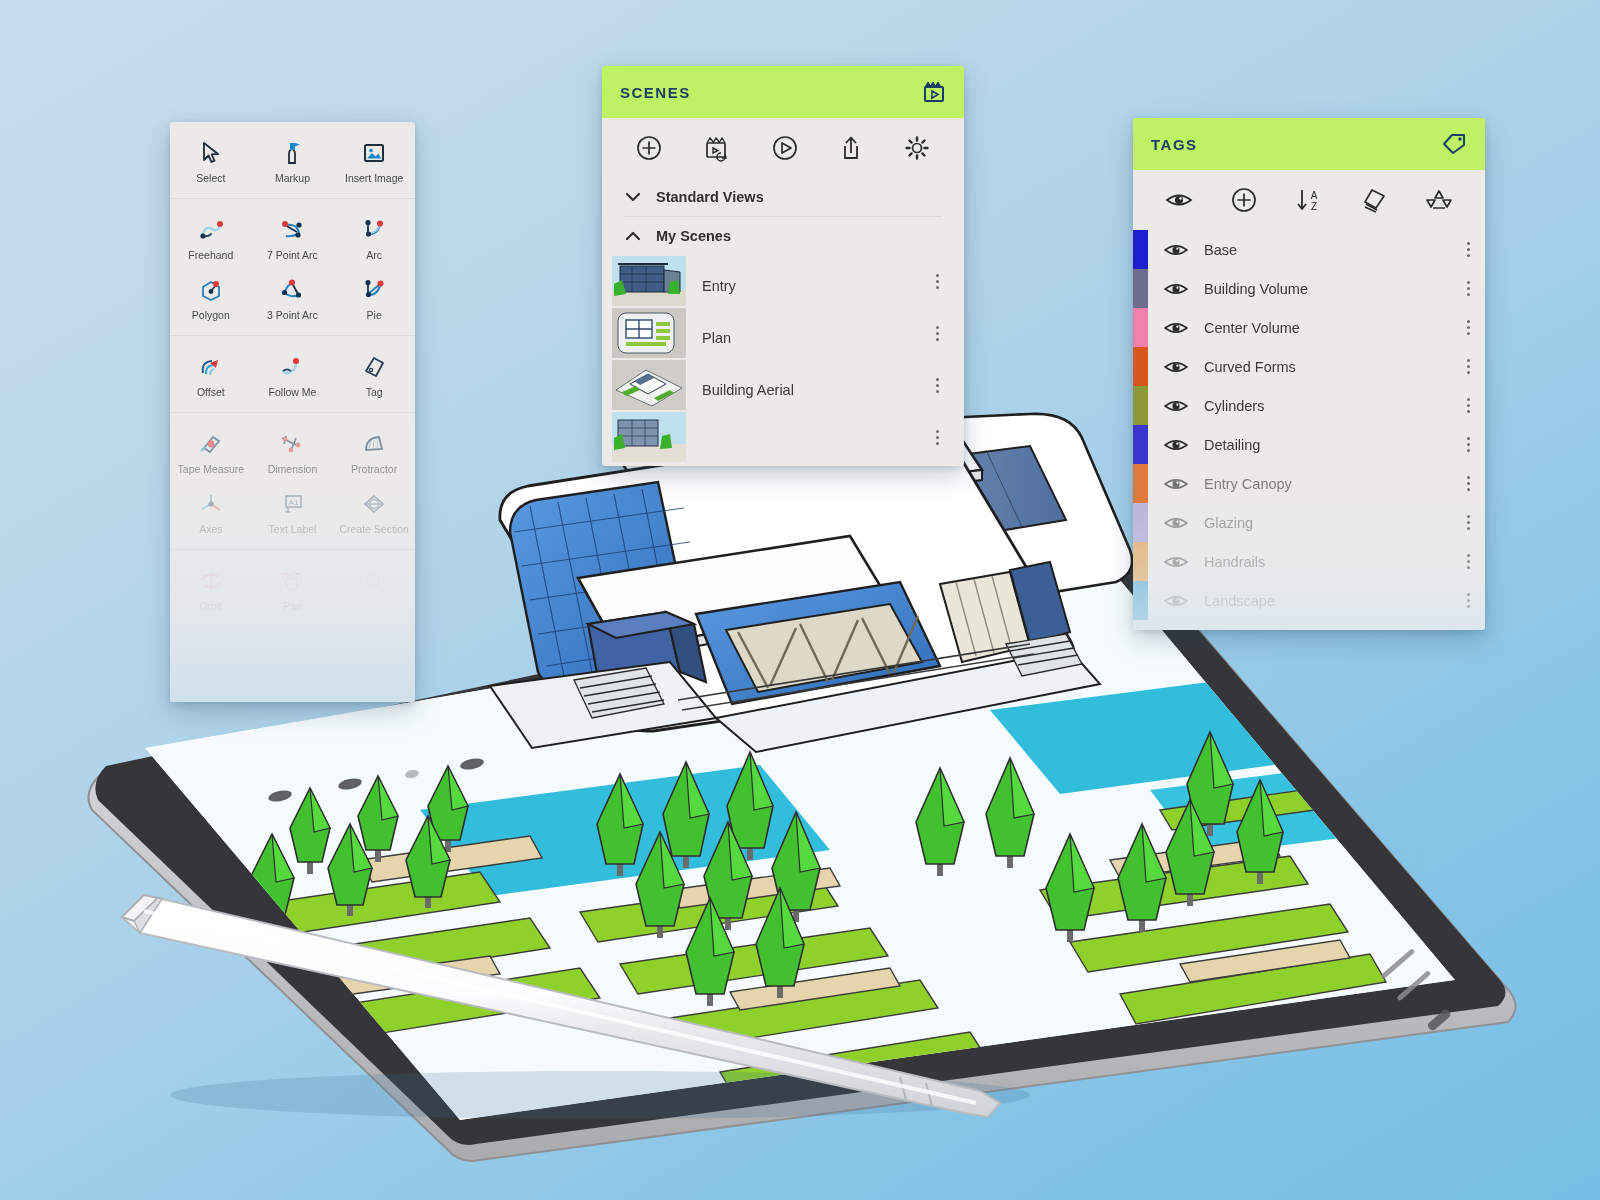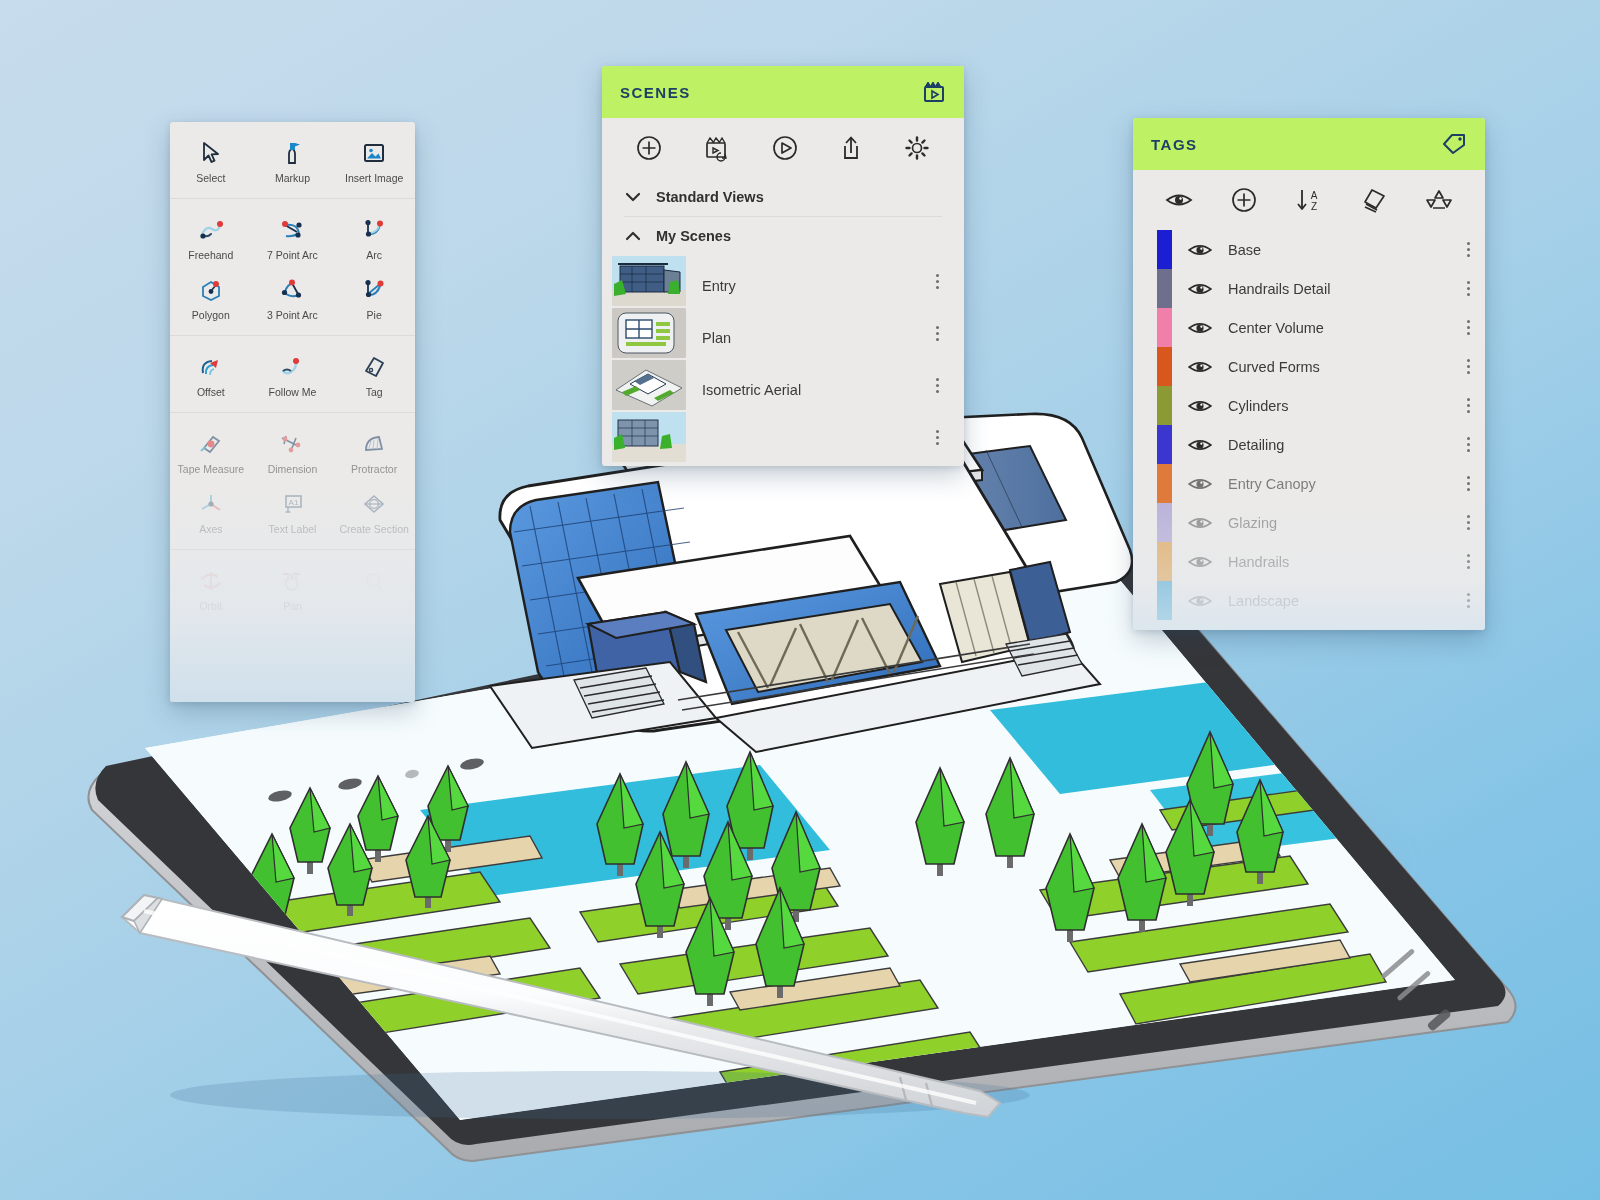--- a/index.html
+++ b/index.html
@@ -76,21 +76,21 @@
     width:74px; height:50px; flex:0 0 auto; border-radius:2px; overflow:hidden;
     background:#cfcdca; box-shadow:0 0 0 1px rgba(0,0,0,.06) inset;
   }
   .thumb svg{ width:100%; height:100%; display:block; }
   .scene-name{ flex:1; font-size:14.5px; color:#3b3a39;margin-top:9px; }
   .kebab{ width:18px; display:flex; flex-direction:column; align-items:center; gap:3px; }
   .kebab i{ width:3px; height:3px; border-radius:50%; background:#6f6e6d; display:block; }
 
   
   #tags{ left:1133px; top:118px; width:352px; height:512px; border-radius:3px; }
-  .tag-row{ display:flex; align-items:center; height:39px; position:relative;padding-left:24px; }
+  .tag-row{ display:flex; align-items:center; height:39px; position:relative; }
   .swatch{ width:15px; align-self:stretch; flex:0 0 auto; }
   .tag-eye{ width:56px; display:flex; align-items:center; justify-content:center; }
   .tag-name{ flex:1; font-size:14.5px; color:#3b3a39; }
   .tag-kebab{ width:34px; display:flex; flex-direction:column; align-items:center; gap:3px; }
   .tag-kebab i{ width:3px; height:3px; border-radius:50%; background:#6f6e6d; display:block; }
   .tf1 .tag-name,.tf1 .tag-eye{ opacity:.62; }
   .tf2 .tag-name,.tf2 .tag-eye{ opacity:.45; }
   .tf3 .tag-name,.tf3 .tag-eye{ opacity:.32; }
   #tags .veil{
     position:absolute; left:0; right:0; bottom:0; height:130px; pointer-events:none;
@@ -793,21 +793,21 @@
             <rect width="74" height="50" fill="#cfcdc8"></rect>
             <path d="M4 30 L34 10 L70 28 L40 46 Z" fill="#f1f3f3" stroke="#6a7078"></path>
             <path d="M18 24 L36 14 L54 24 L36 34 Z" fill="#fff" stroke="#27384f"></path>
             <path d="M22 21 L36 14 L42 18 L28 25 Z" fill="#54708f"></path>
             <g fill="#53ab2e">
               <path d="M10 32 L24 26 L28 30 L14 36 Z"></path>
               <path d="M42 38 L58 30 L62 33 L46 41 Z"></path>
             </g>
           </svg>
       </span>
-      <span class="scene-name">Isometric Aerial</span>
+      <span class="scene-name">Building Aerial</span>
       <span class="kebab">
           <i></i>
           <i></i>
           <i></i>
         </span>
     </div>
 
     <div class="scene-row">
       <span class="thumb">
         <svg viewBox="0 0 74 50">
@@ -902,21 +902,21 @@
       </div>
       <div class="tag-row">
         <span class="swatch" style="background:#6d6f8c"></span>
         <span class="tag-eye ico">
             <svg width="26" height="18" viewBox="0 0 28 20">
               <path d="M2 10 Q14 1 26 10 Q14 19 2 10 Z" fill="none" stroke="#2b2b2b" stroke-width="1.8"></path>
               <circle cx="14" cy="10" r="4" fill="#2b2b2b"></circle>
               <circle cx="15.5" cy="8.5" r="1.2" fill="#fff"></circle>
             </svg>
           </span>
-        <span class="tag-name">Handrails Detail</span>
+        <span class="tag-name">Building Volume</span>
         <span class="tag-kebab">
             <i></i>
             <i></i>
             <i></i>
           </span>
       </div>
       <div class="tag-row">
         <span class="swatch" style="background:#f07fa9"></span>
         <span class="tag-eye ico">
             <svg width="26" height="18" viewBox="0 0 28 20">

